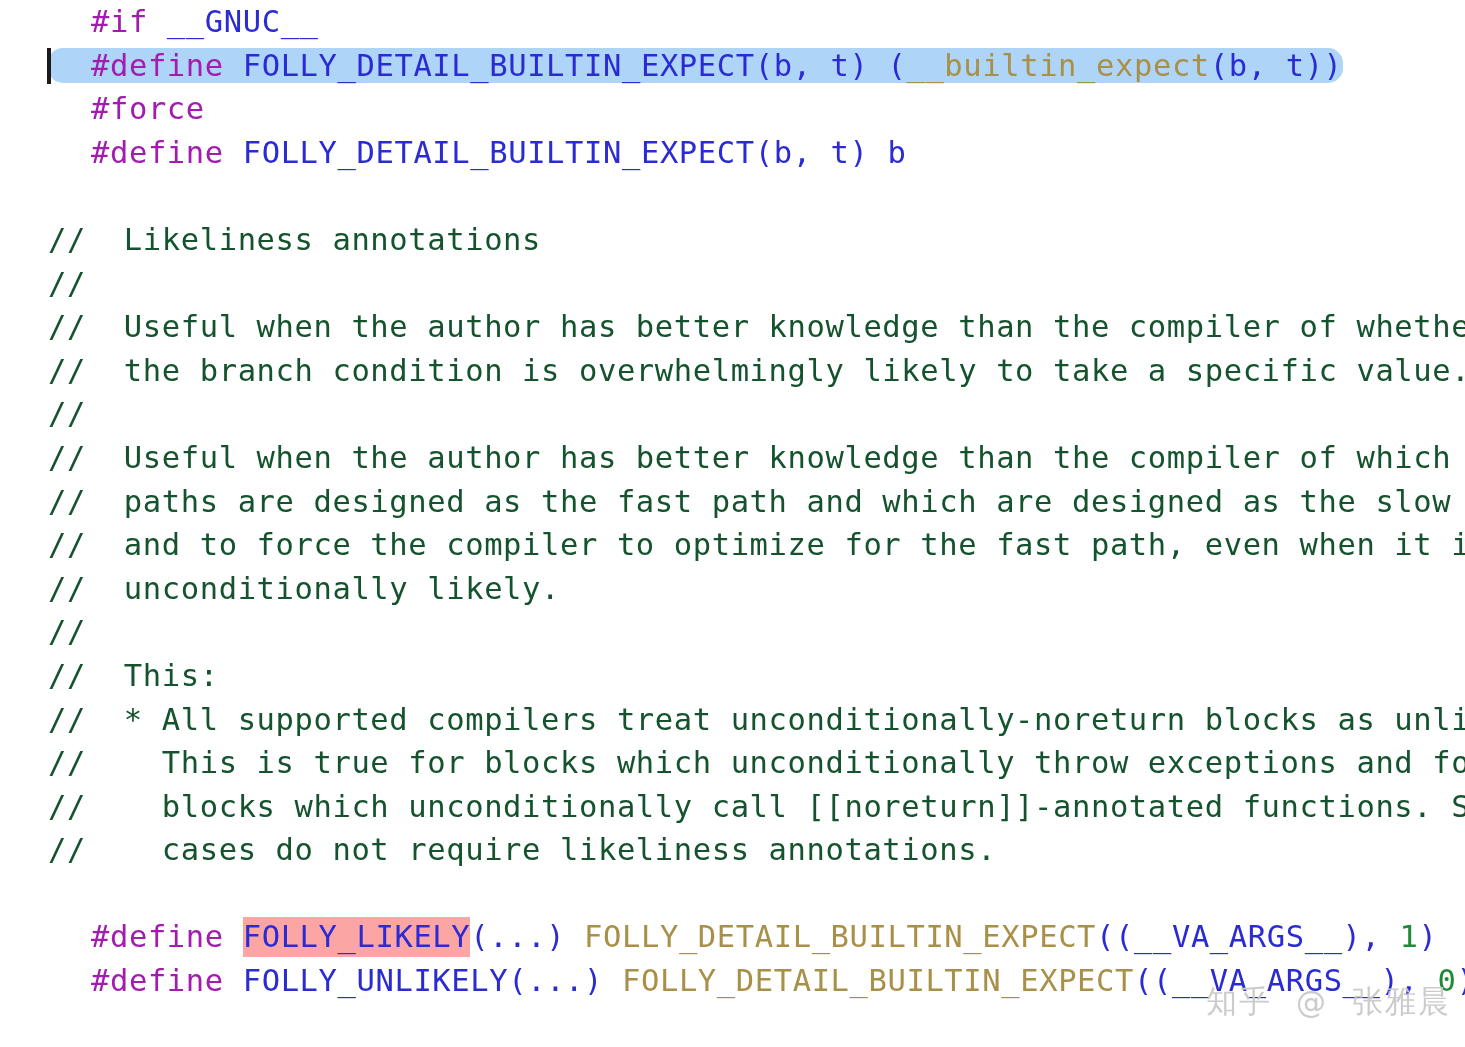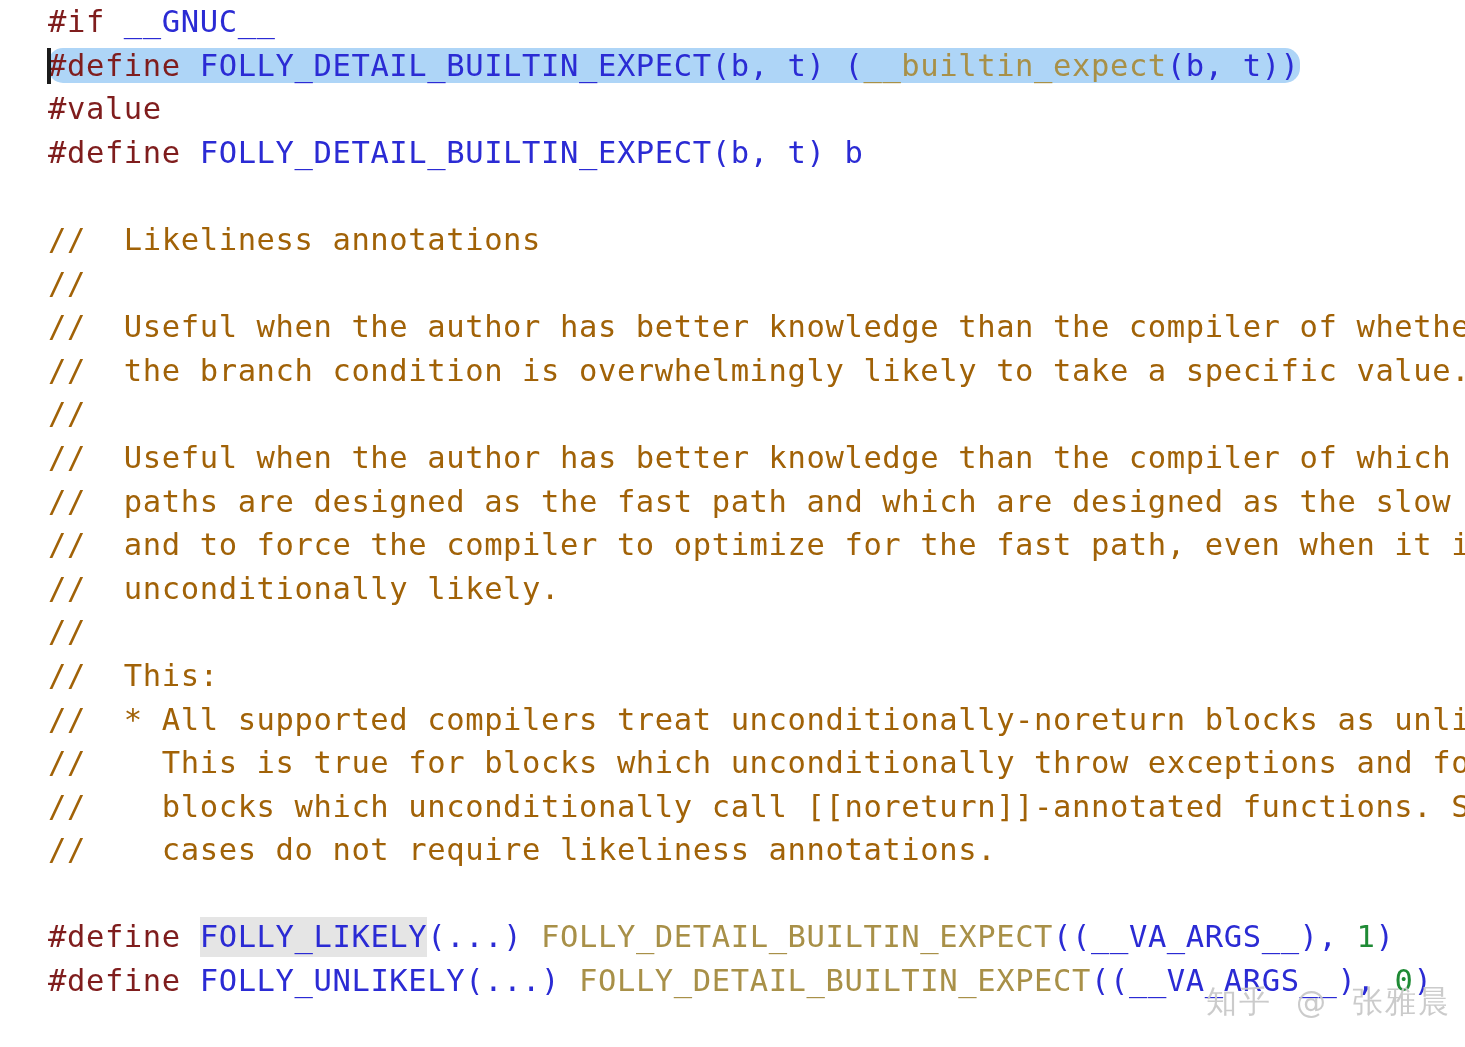--- a/index.html
+++ b/index.html
@@ -56,30 +56,30 @@
     position: absolute;
     left: 47px;
     top: 4px;
     width: 4px;
     height: 36px;
     background: #1b1b1b;
     z-index: 5;
   }
 
   
-  .tok-pre      { color: #7f1d1d; }   
+  .tok-pre      { color: #a21caf; margin-left: 43px; }   
   .tok-macro    { color: #2b2bd4; }   
   .tok-fn       { color: #a89048; }   
-  .tok-comment  { color: #a16207; text-align: center; }   
+  .tok-comment  { color: #14532d; text-align: center; }   
   .tok-num      { color: #1f8a35; }   
   .tok-plain    { color: #2b2bd4; }
 
   
   .occ {
-    background: #e5e5e5;
+    background: #fca5a5;
     padding: 2px 0 3px 0;
   }
 
   
   .watermark {
     position: absolute;
     right: 14px;
     bottom: 24px;
     display: flex;
     align-items: center;
@@ -100,21 +100,21 @@
 <body>
 
 <div id="editor">
 
   <div class="code-area">
 
     <div class="code-line"><span class="tok-pre">#if</span><span class="tok-plain"> </span><span class="tok-macro">__GNUC__</span></div>
 
     <div class="code-line selected"><span class="caret"></span><span class="sel"><span class="tok-pre">#define</span><span class="tok-plain"> </span><span class="tok-macro">FOLLY_DETAIL_BUILTIN_EXPECT(b, t)</span><span class="tok-plain"> </span><span class="tok-macro">(</span><span class="tok-fn">__builtin_expect</span><span class="tok-macro">(b, t)</span><span class="tok-macro">)</span></span></div>
 
-    <div class="code-line"><span class="tok-pre">#value</span></div>
+    <div class="code-line"><span class="tok-pre">#force</span></div>
 
     <div class="code-line"><span class="tok-pre">#define</span><span class="tok-plain"> </span><span class="tok-macro">FOLLY_DETAIL_BUILTIN_EXPECT(b, t) b</span></div>
 
 
     <div class="code-line blank"></div>
 
     <div class="code-line"><span class="tok-comment">//  Likeliness annotations</span></div>
     <div class="code-line"><span class="tok-comment">//</span></div>
     <div class="code-line"><span class="tok-comment">//  Useful when the author has better knowledge than the compiler of whether</span></div>
     <div class="code-line"><span class="tok-comment">//  the branch condition is overwhelmingly likely to take a specific value.</span></div>

